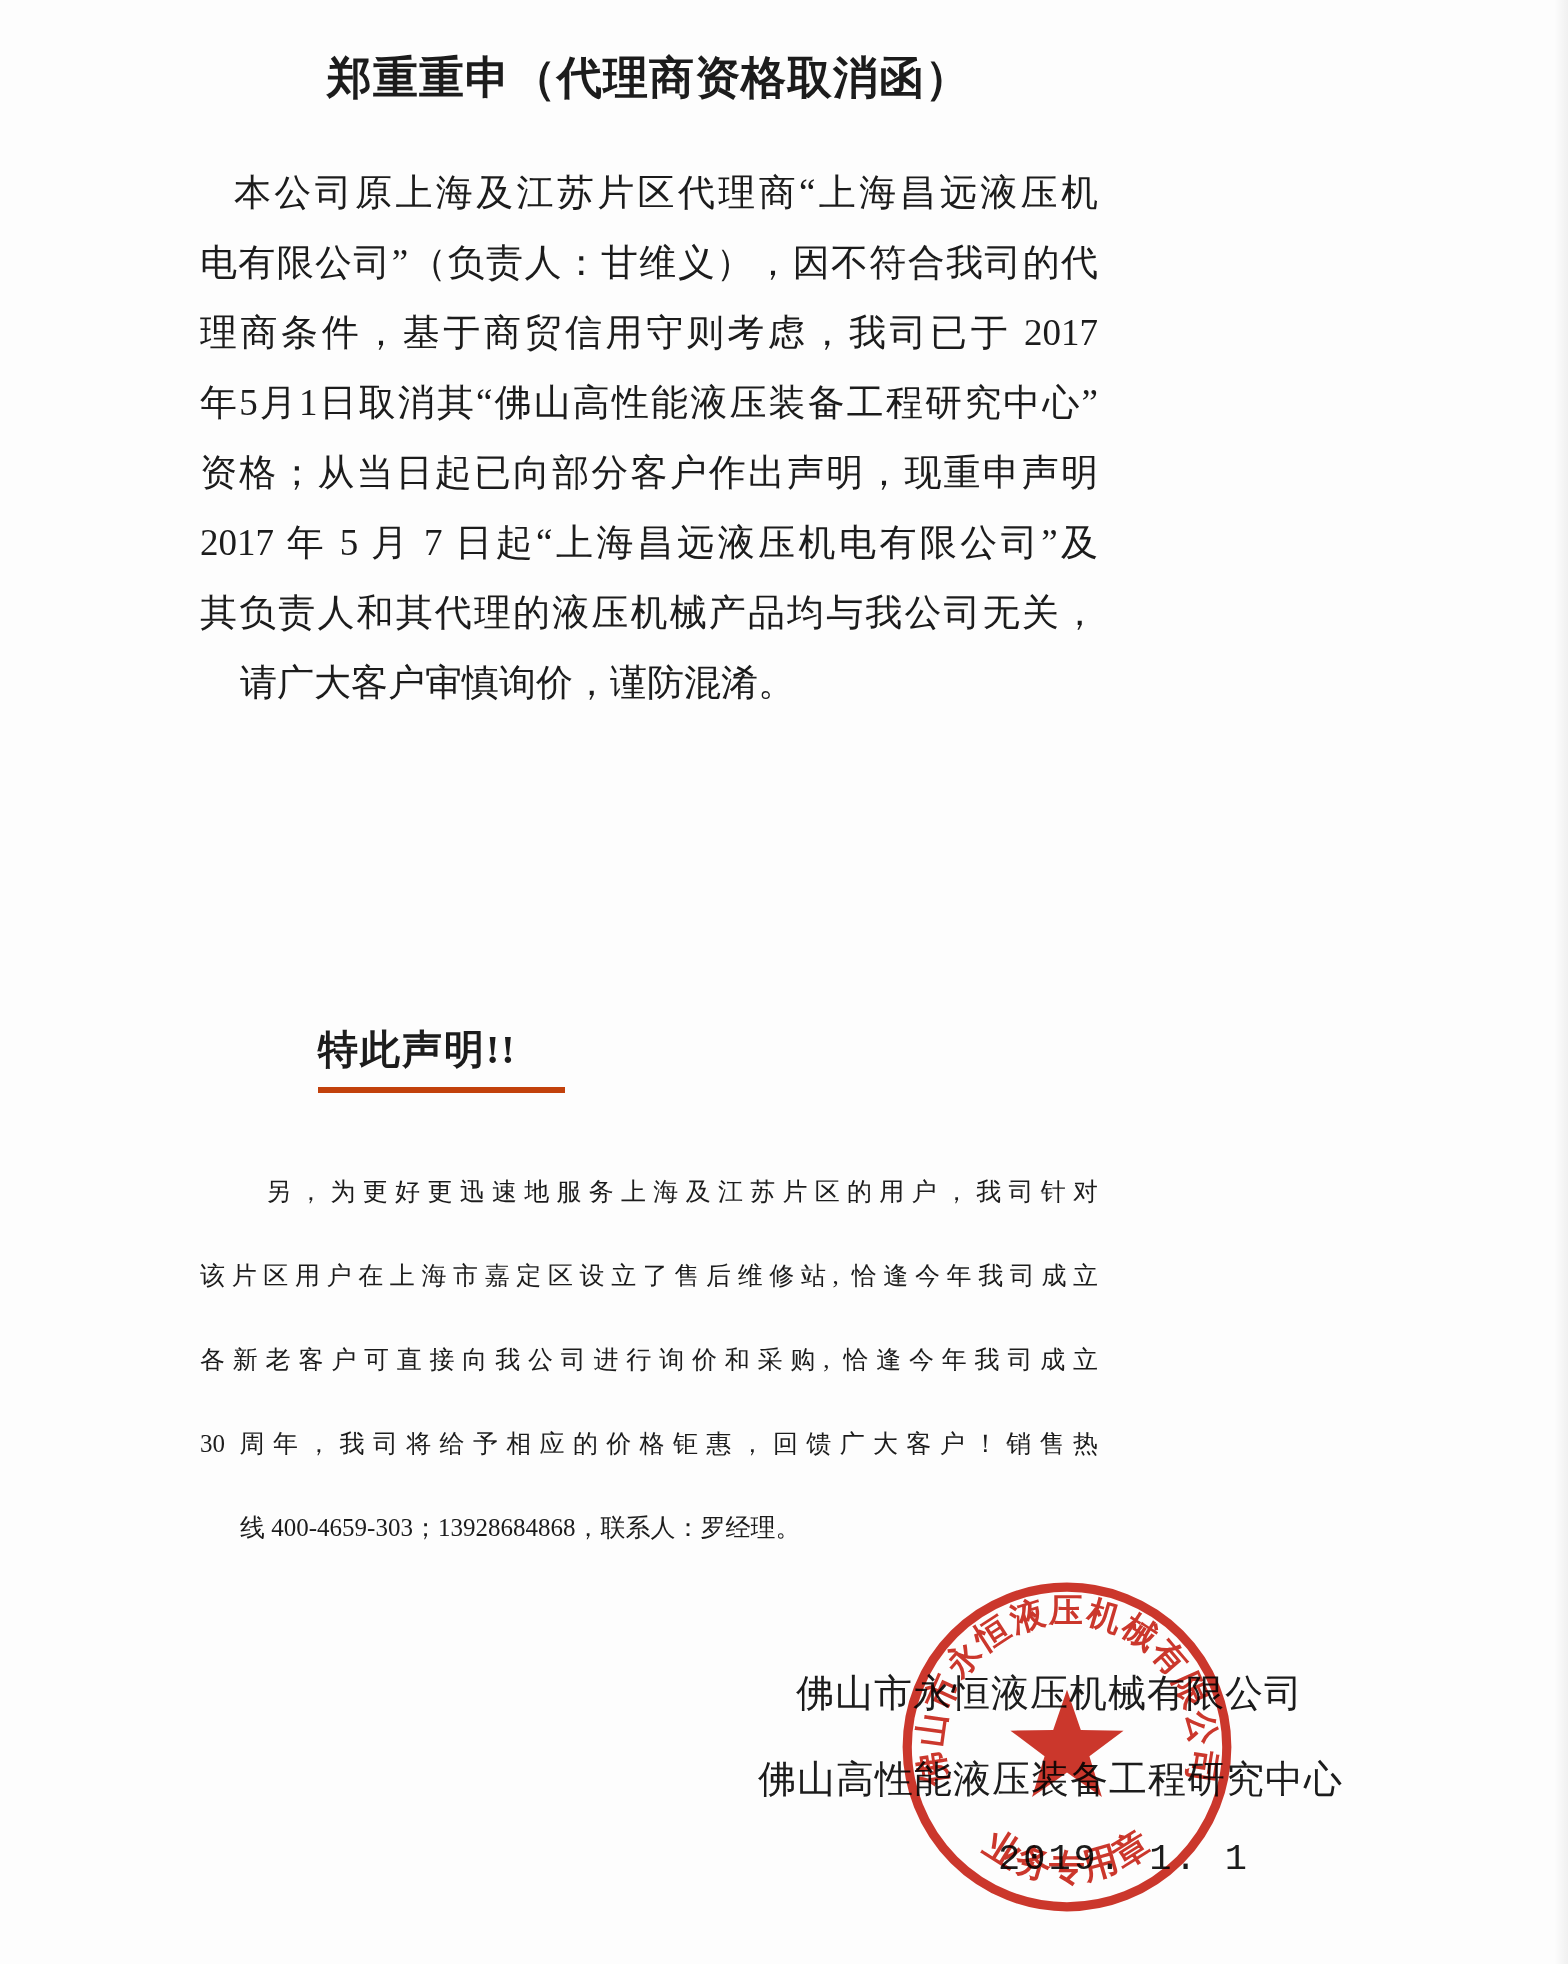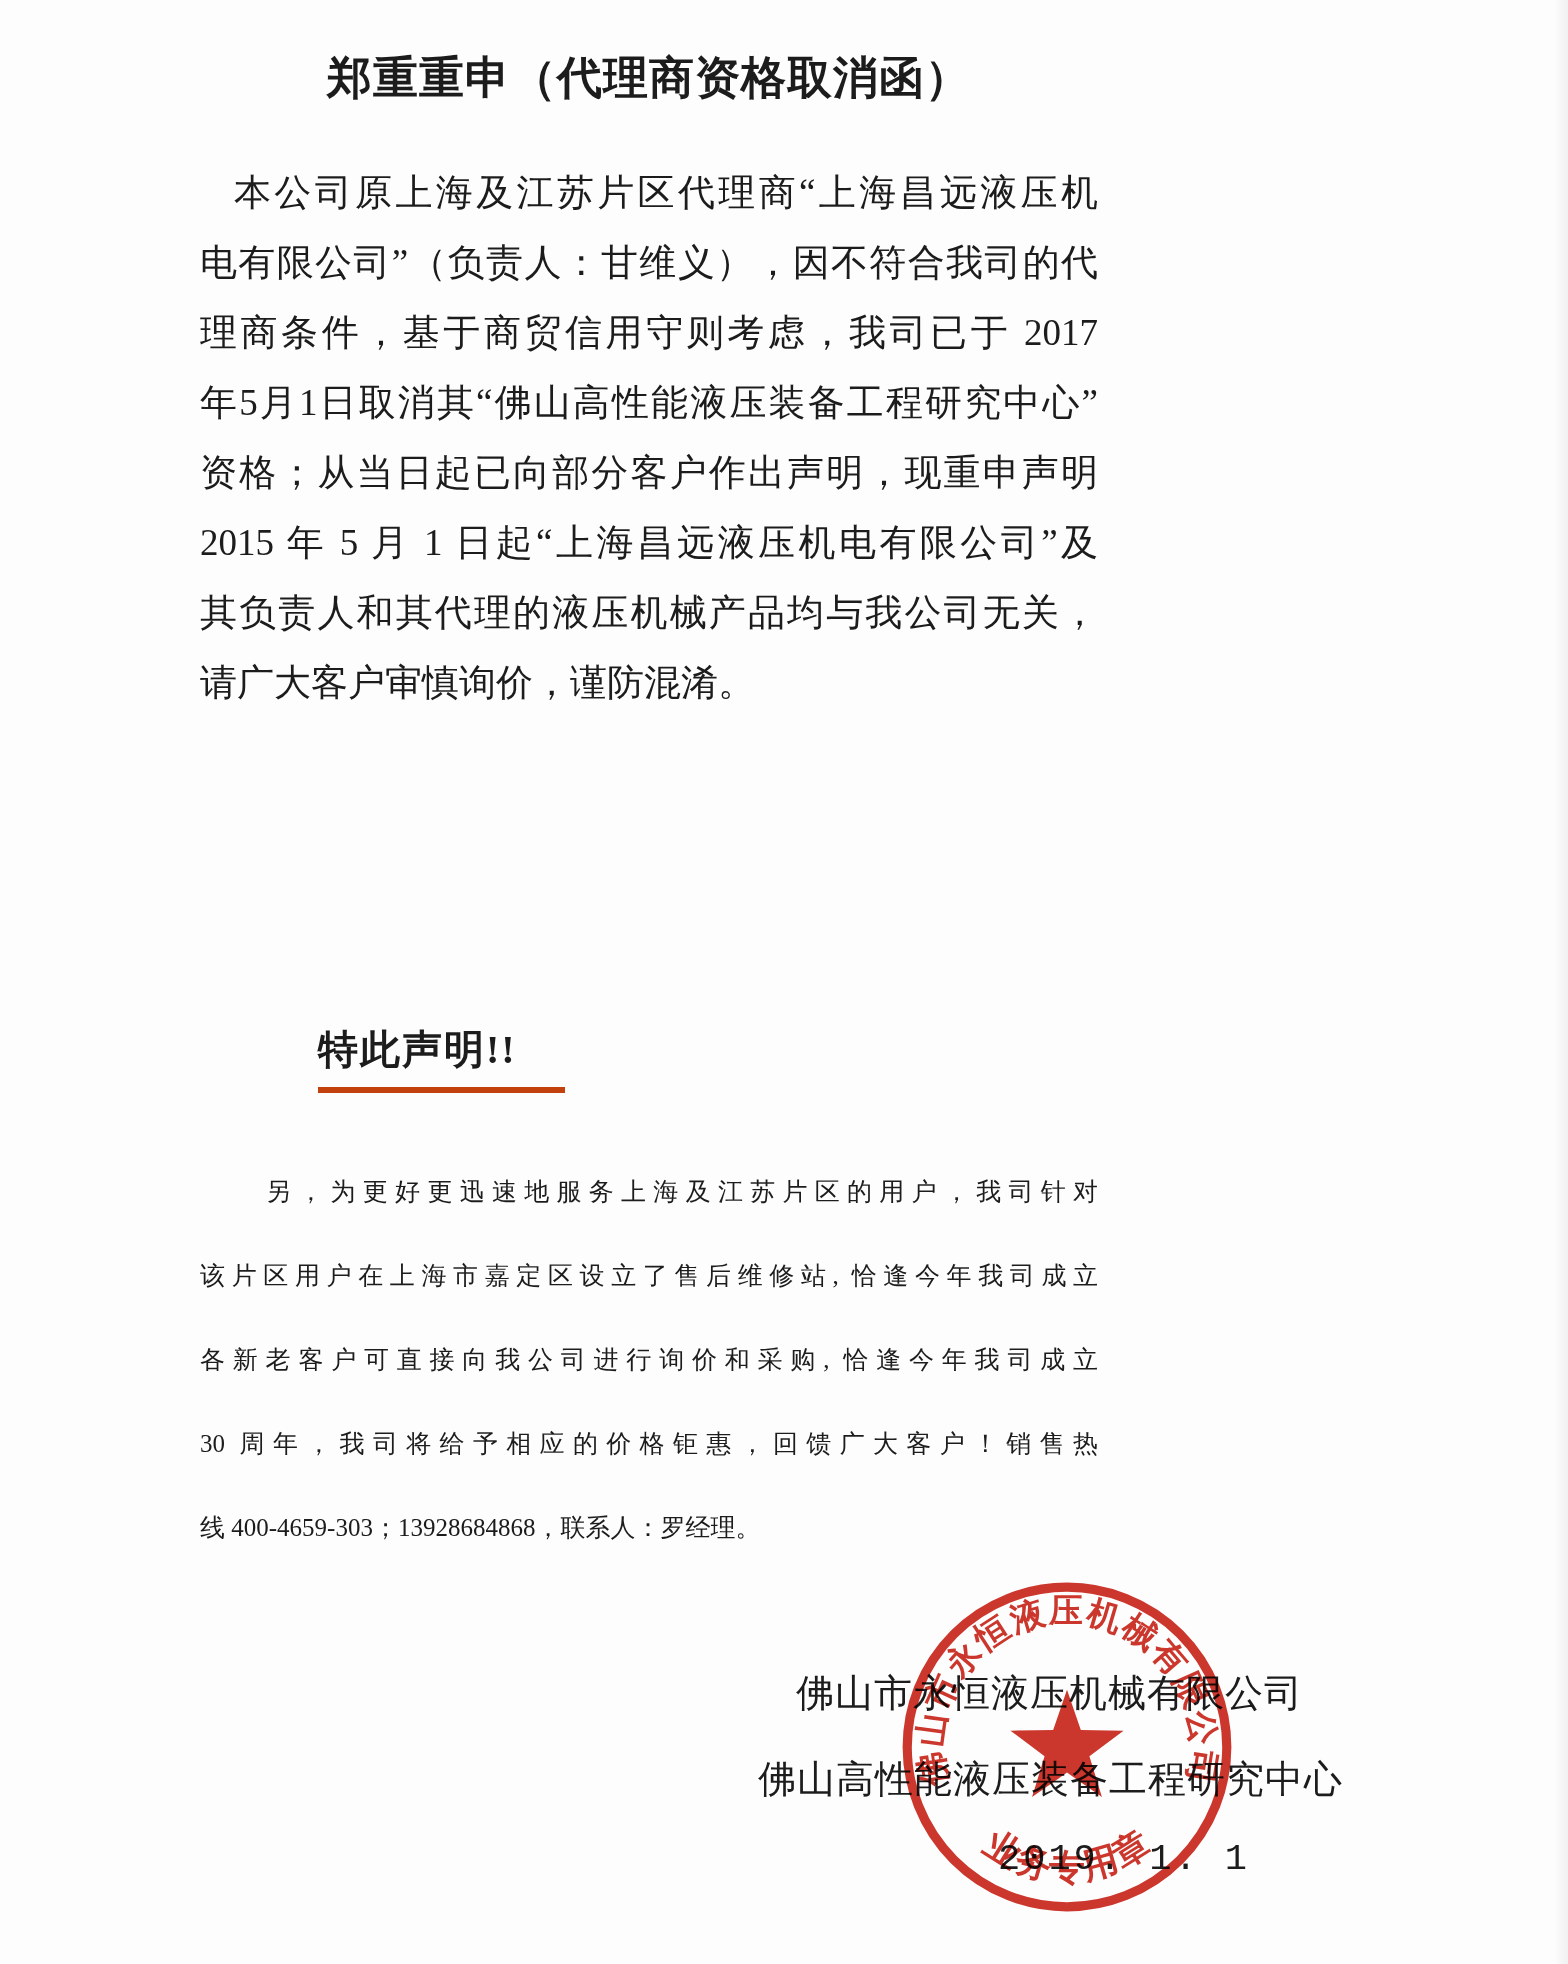--- a/index.html
+++ b/index.html
@@ -27,21 +27,21 @@
   .para{position:absolute;left:200px;width:898px;}
   .para1{top:158px;font-size:37px;}
   .para1 .line{height:70px;line-height:70px;}
   .para2{top:1150px;font-size:25px;}
   .para2 .line{height:84px;line-height:84px;}
   .line{
     text-align:justify;
     text-align-last:justify;
     white-space:nowrap;
   }
-  .line.last{text-align-last:left;}
+  .line.last{text-align-last:left;margin-left:40px;}
   .line.indent1{padding-left:34px;}
   .line.indent2{padding-left:66px;}
   .declaration{
     position:absolute;left:318px;top:1022px;
     font-size:40px;font-weight:700;
     letter-spacing:2px;
   }
   .decl-underline{
     display:inline-block;
     border-bottom:6px solid #c2410c;
@@ -68,21 +68,21 @@
 <div class="page">
 
   <div class="title">郑重重申（代理商资格取消函）</div>
 
   <div class="para para1">
     <div class="line indent1">本公司原上海及江苏片区代理商“上海昌远液压机</div>
     <div class="line">电有限公司”（负责人：甘维义），因不符合我司的代</div>
     <div class="line">理商条件，基于商贸信用守则考虑，我司已于 2017</div>
     <div class="line">年5月1日取消其“佛山高性能液压装备工程研究中心”</div>
     <div class="line">资格；从当日起已向部分客户作出声明，现重申声明</div>
-    <div class="line">2015 年 5 月 1 日起“上海昌远液压机电有限公司”及</div>
+    <div class="line">2017 年 5 月 7 日起“上海昌远液压机电有限公司”及</div>
     <div class="line">其负责人和其代理的液压机械产品均与我公司无关，</div>
     <div class="line last">请广大客户审慎询价，谨防混淆。</div>
   </div>
 
   <div class="declaration">
     <span class="decl-underline">特此声明!!</span>
   </div>
 
   <div class="para para2">
     <div class="line indent2">另，为更好更迅速地服务上海及江苏片区的用户，我司针对</div>

